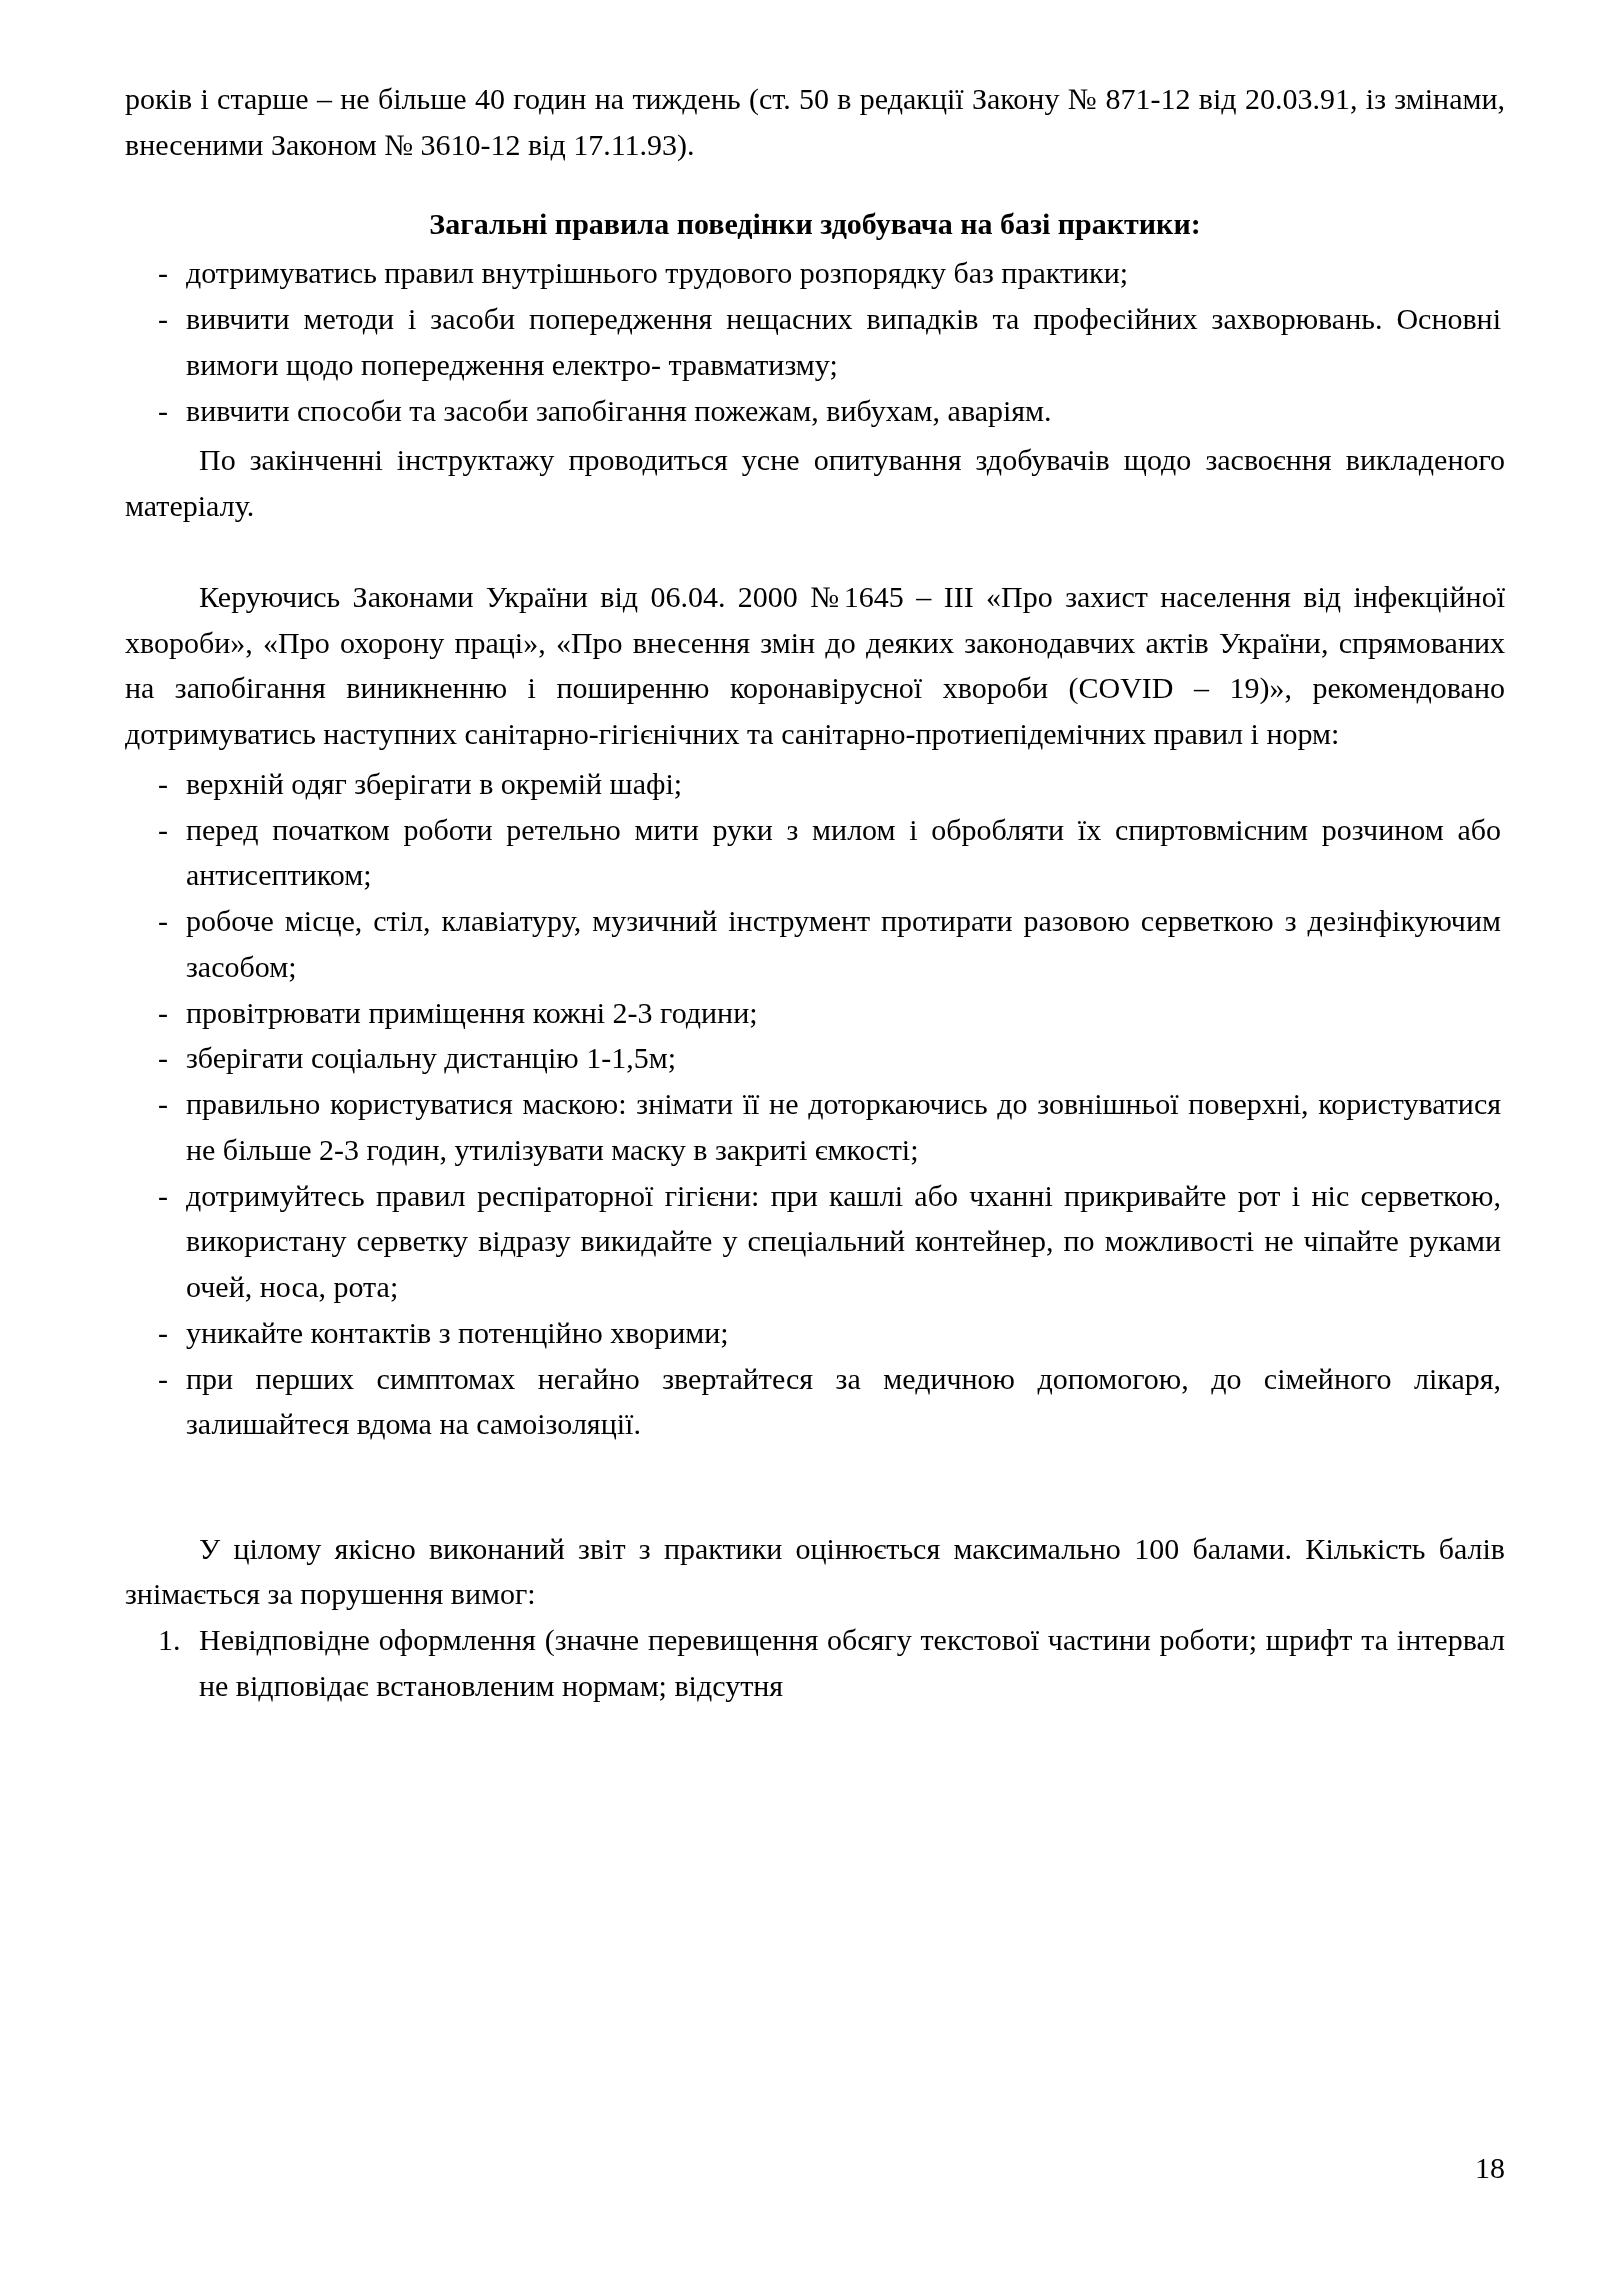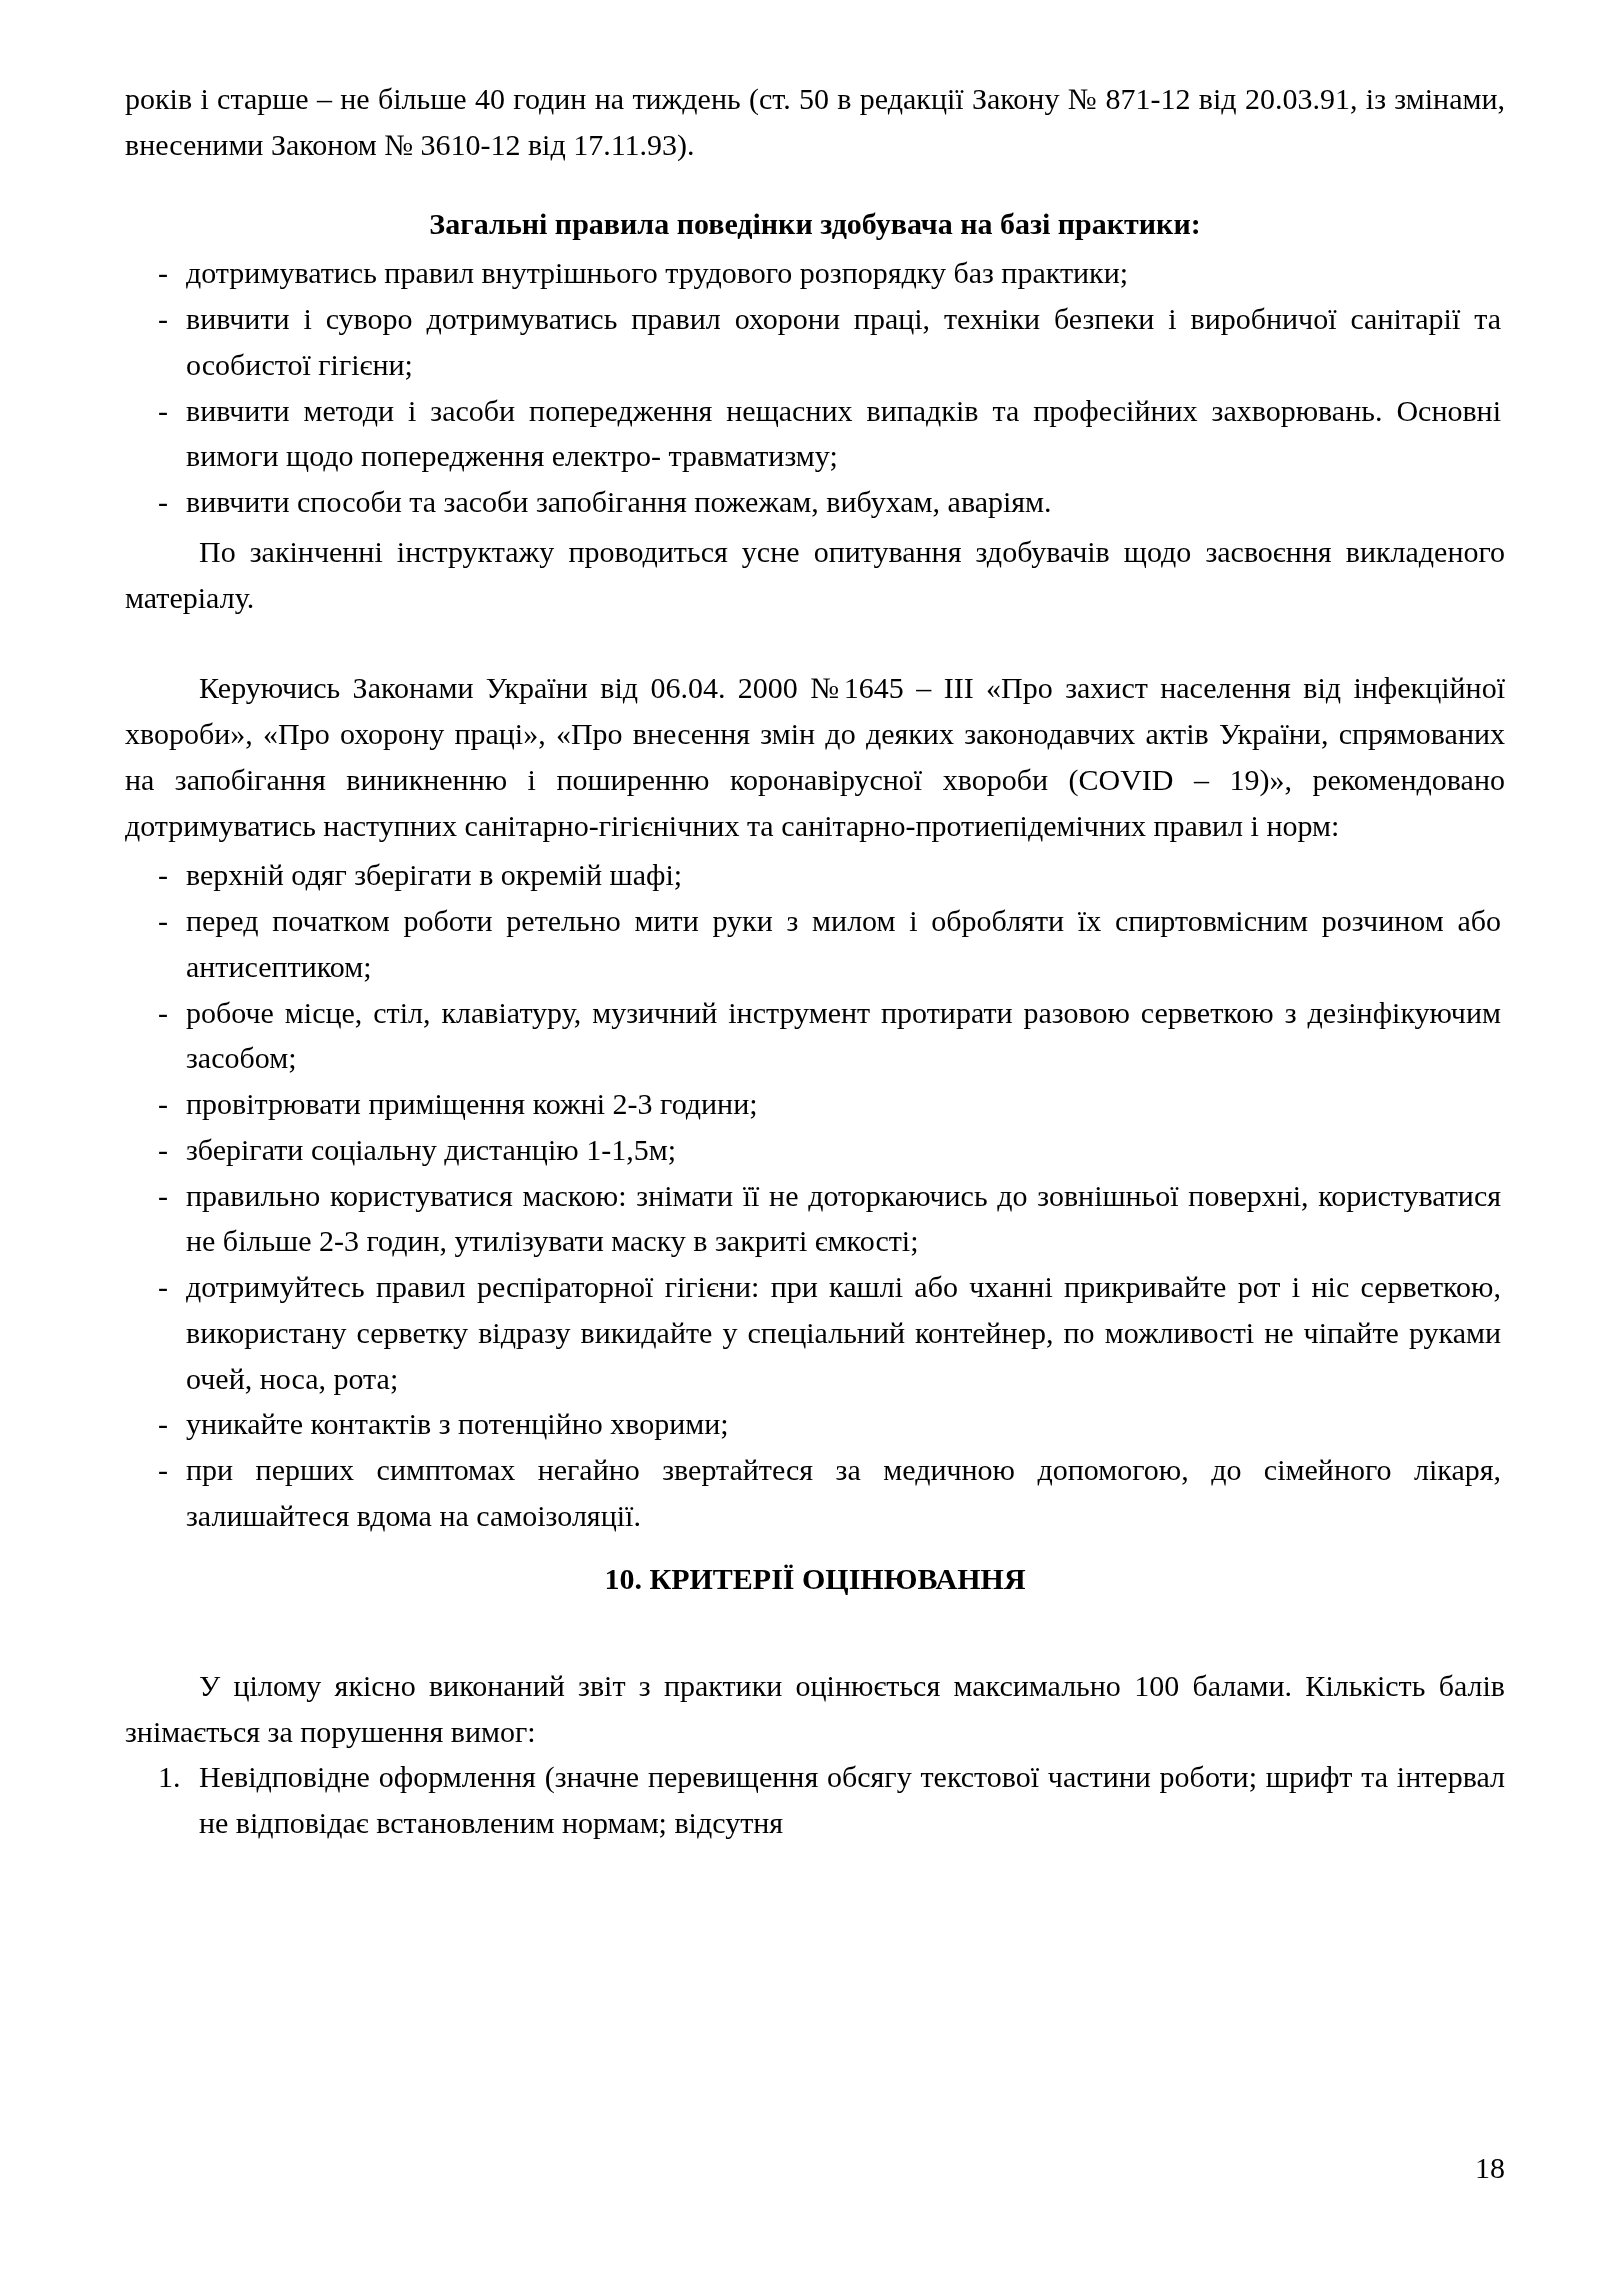--- a/index.html
+++ b/index.html
@@ -103,21 +103,20 @@
 <div class="page">
 
   <p class="body-text">років і старше – не більше 40 годин на тиждень (ст. 50 в редакції Закону № 871-12 від 20.03.91, із змінами, внесеними Законом № 3610-12 від 17.11.93).</p>
 
   <div class="gap-md"></div>
 
   <p class="heading-bold-center">Загальні правила поведінки здобувача на базі практики:</p>
 
   <ul class="dash-list">
     <li>дотримуватись правил внутрішнього трудового розпорядку баз практики;</li>
-    <li>вивчити і суворо дотримуватись правил охорони праці, техніки безпеки і виробничої санітарії та особистої гігієни;</li>
     <li>вивчити методи і засоби попередження нещасних випадків та професійних захворювань. Основні вимоги щодо попередження електро- травматизму;</li>
     <li>вивчити способи та засоби запобігання пожежам, вибухам, аваріям.</li>
   </ul>
 
   <p class="body-text indent">По закінченні інструктажу проводиться усне опитування здобувачів щодо засвоєння викладеного матеріалу.</p>
 
   <div class="gap-lg"></div>
 
 
   <p class="body-text indent">Керуючись Законами України від 06.04. 2000 №1645 – ІІІ «Про захист населення від інфекційної хвороби», «Про охорону праці», «Про внесення змін до деяких законодавчих актів України, спрямованих на запобігання виникненню і поширенню коронавірусної хвороби (COVID – 19)», рекомендовано дотримуватись наступних санітарно-гігієнічних та санітарно-протиепідемічних правил і норм:</p>
@@ -129,21 +128,20 @@
     <li>провітрювати приміщення кожні 2-3 години;</li>
     <li>зберігати соціальну дистанцію 1-1,5м;</li>
     <li>правильно користуватися маскою: знімати її не доторкаючись до зовнішньої поверхні, користуватися не більше 2-3 годин, утилізувати маску в закриті ємкості;</li>
     <li> дотримуйтесь правил респіраторної гігієни: при кашлі або чханні прикривайте рот і ніс серветкою, використану серветку відразу викидайте у спеціальний контейнер, по можливості не чіпайте руками очей, носа, рота;</li>
     <li>уникайте контактів з потенційно хворими;</li>
     <li>при перших симптомах негайно звертайтеся за медичною допомогою, до сімейного лікаря, залишайтеся вдома на самоізоляції.</li>
   </ul>
 
   <div class="gap-sm"></div>
 
-  <p class="section-10">10. КРИТЕРІЇ ОЦІНЮВАННЯ</p>
 
   <div class="gap-xl"></div>
 
   <p class="body-text indent">У цілому якісно виконаний звіт з практики оцінюється максимально 100 балами. Кількість балів знімається за порушення вимог:</p>
 
   <ol class="num-list">
     <li>Невідповідне оформлення (значне перевищення обсягу текстової частини роботи; шрифт та інтервал не відповідає встановленим нормам; відсутня</li>
   </ol>
 
   <div class="page-number">18</div>

